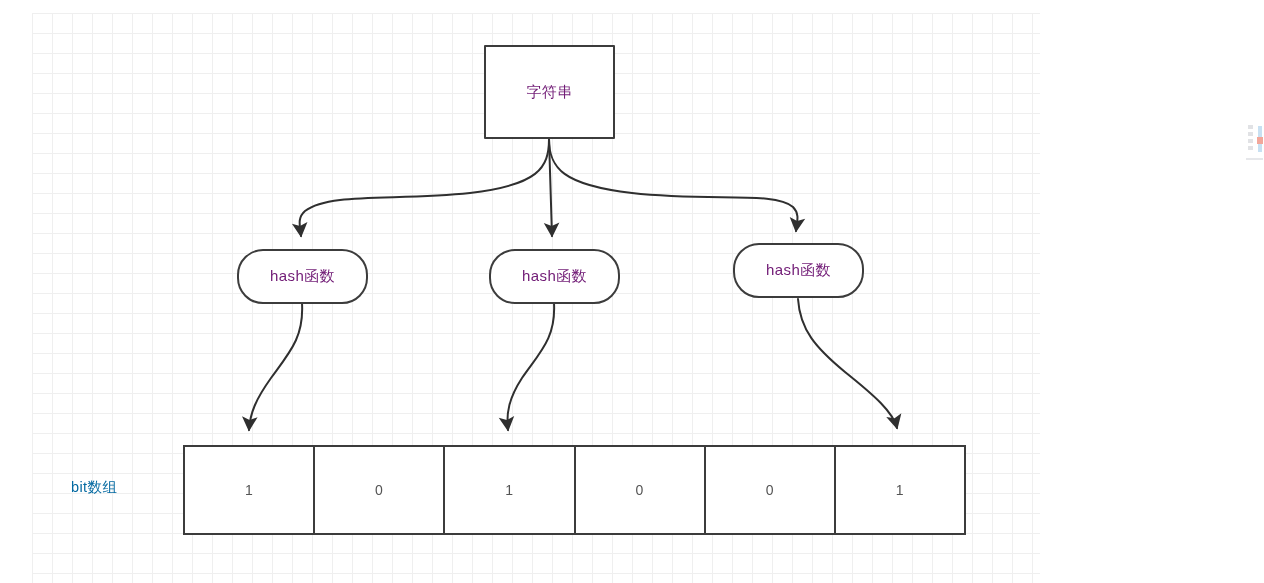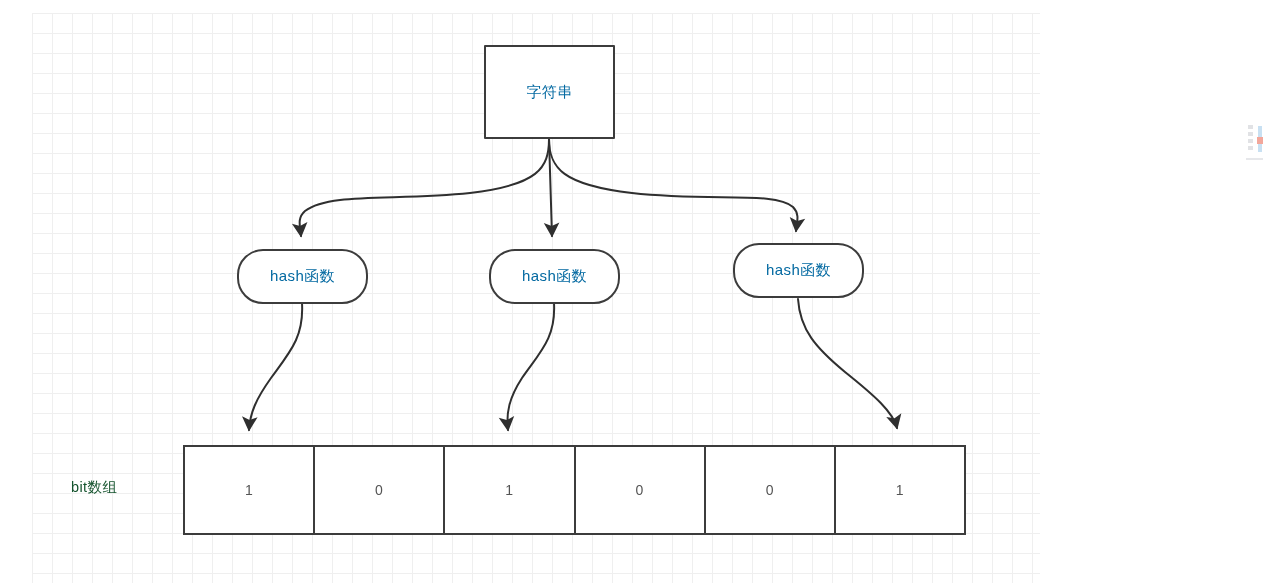--- a/index.html
+++ b/index.html
@@ -54,21 +54,21 @@
   }
 
   
   .node {
     position: absolute;
     box-sizing: border-box;
     display: flex;
     align-items: center;
     justify-content: center;
     background: #ffffff;
-    color: #0369a1;
+    color: #701a75;
     font-size: 15px;
     letter-spacing: 0.4px;
     white-space: nowrap;
   }
 
   .rect-node {
     border: 2px solid #3c3c3c;
     border-radius: 1px;
   }
 
@@ -100,21 +100,21 @@
     color: #545454;
     font-size: 14px;
     letter-spacing: 0.5px;
   }
   .bit-cell:last-child { border-right: none; }
 
   #bit-array-label {
     position: absolute;
     left: 71px;
     top: 478px;
-    color: #14532d;
+    color: #0369a1;
     font-size: 14.5px;
     letter-spacing: 0.4px;
     white-space: nowrap;
   }
 
   
   #edge-panel {
     position: absolute;
     left: 1246px;
     top: 124px;

